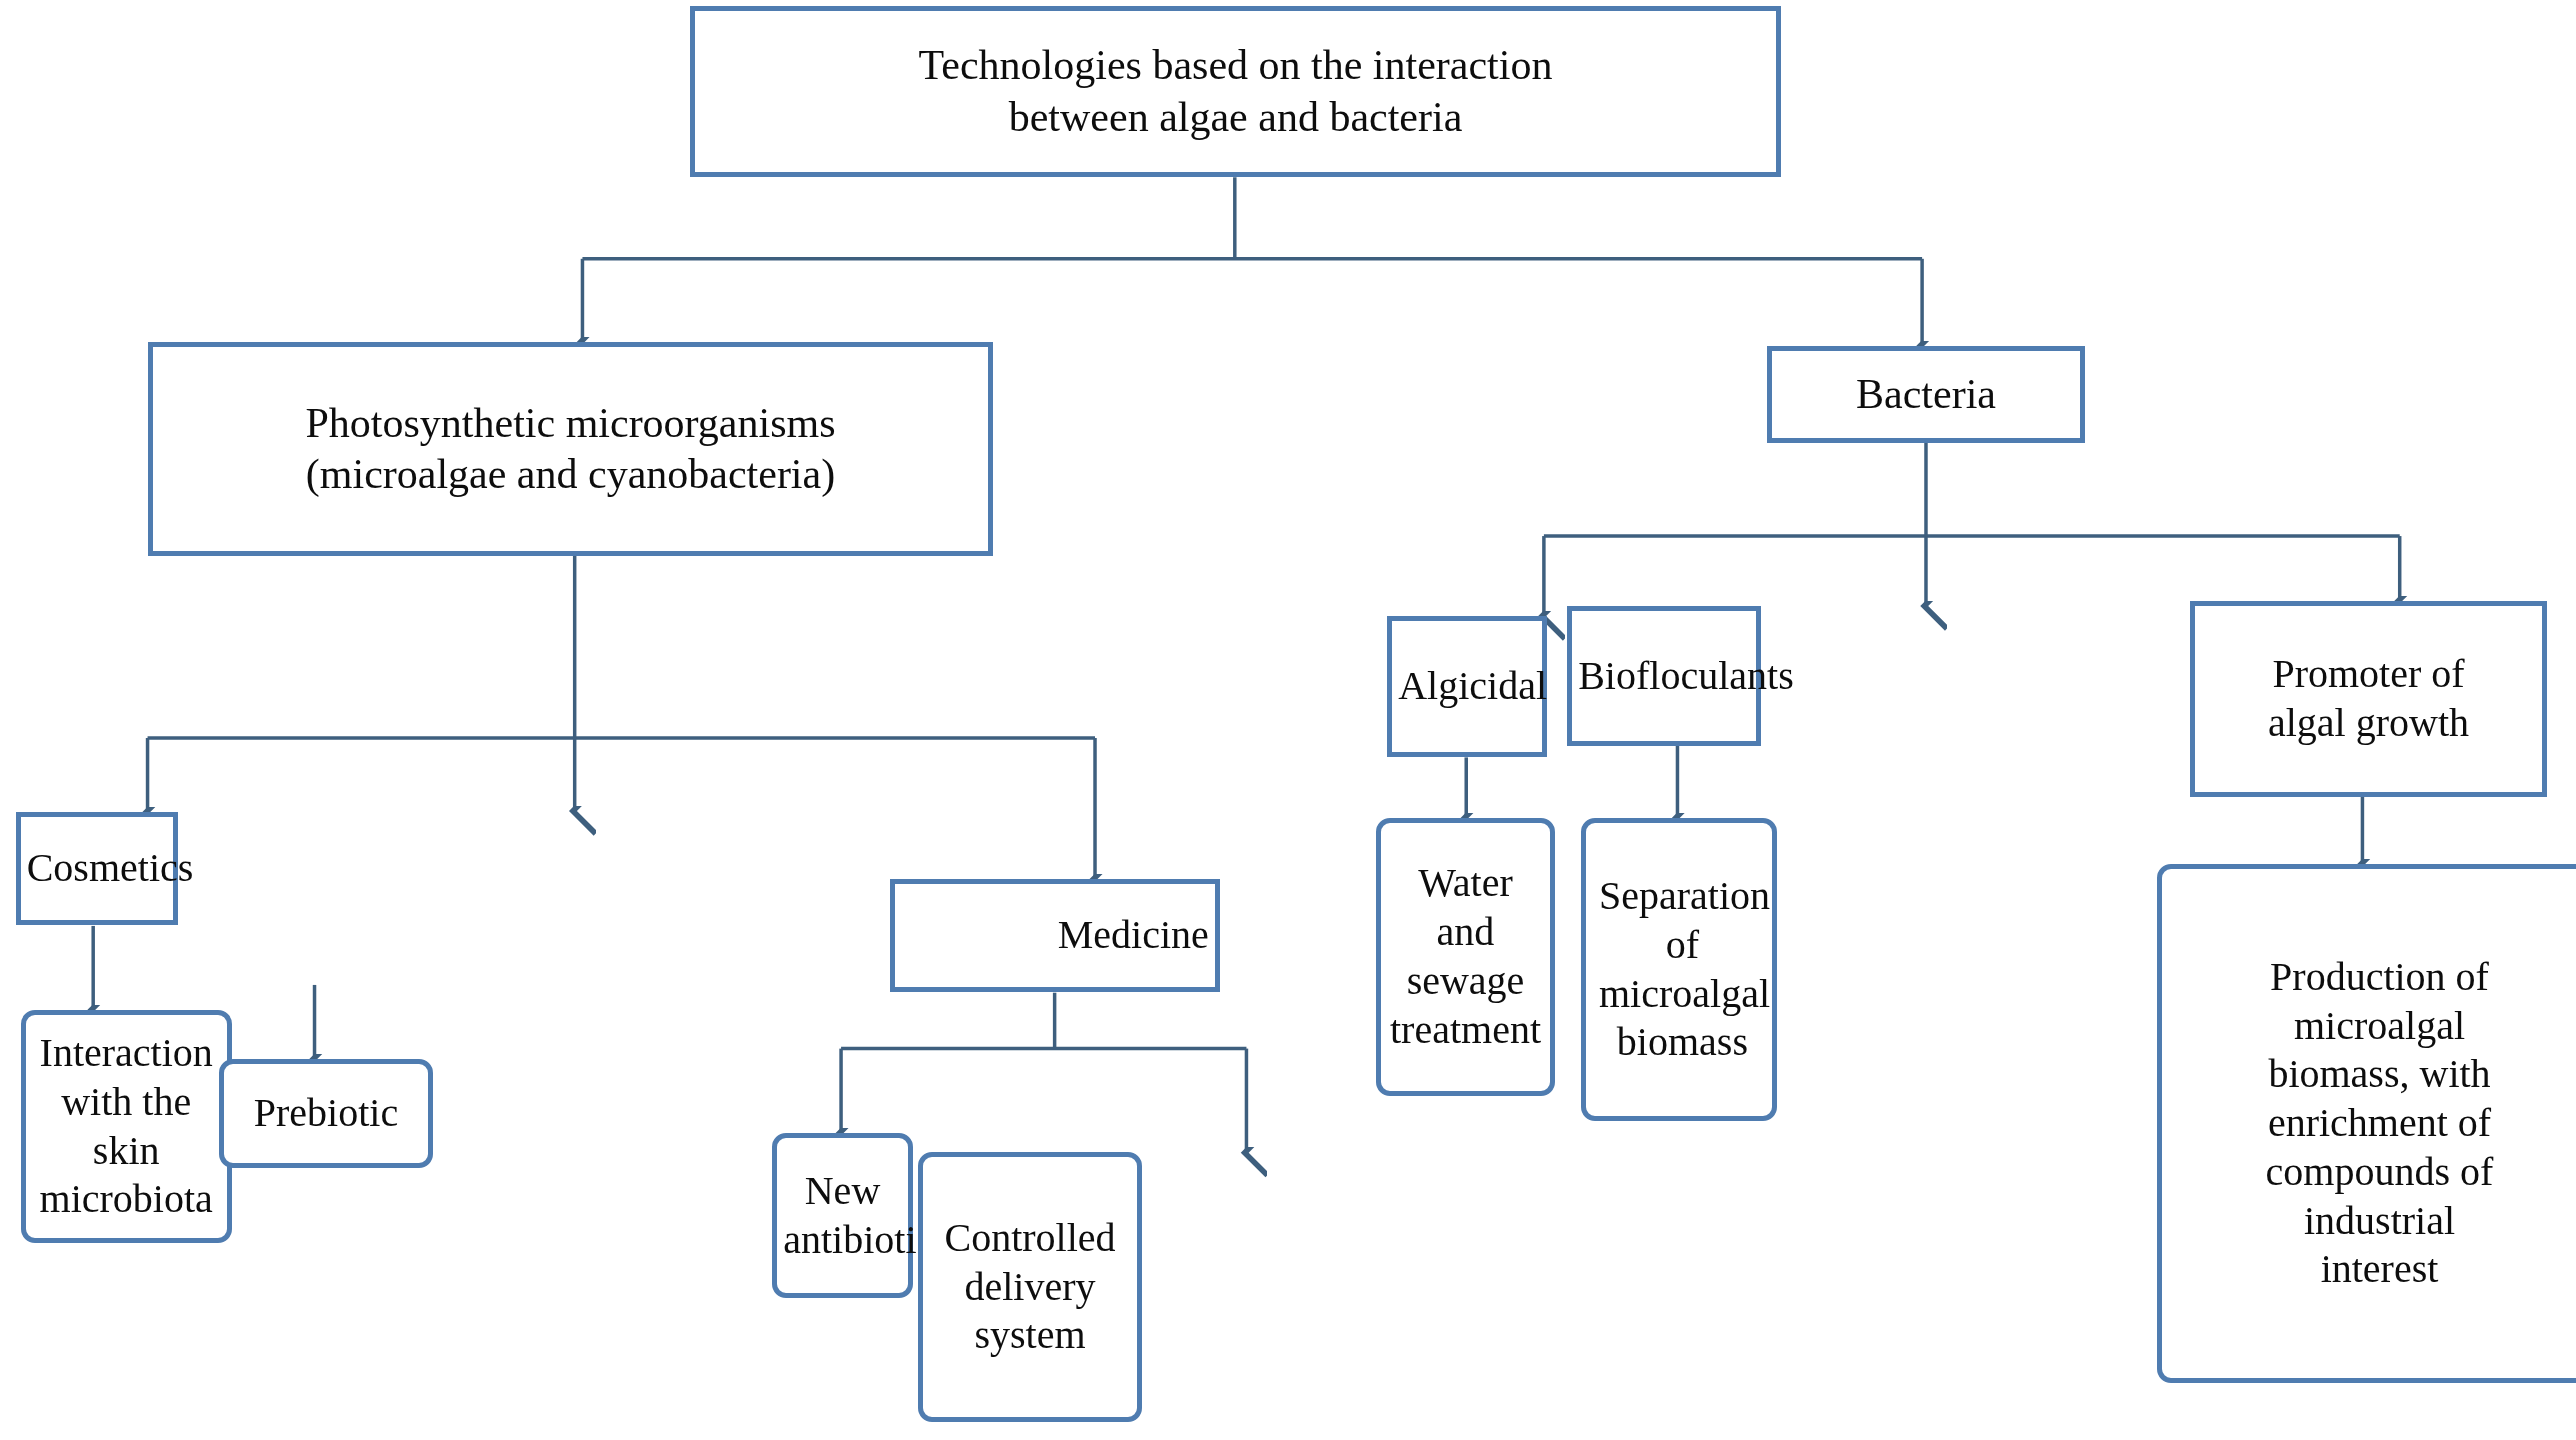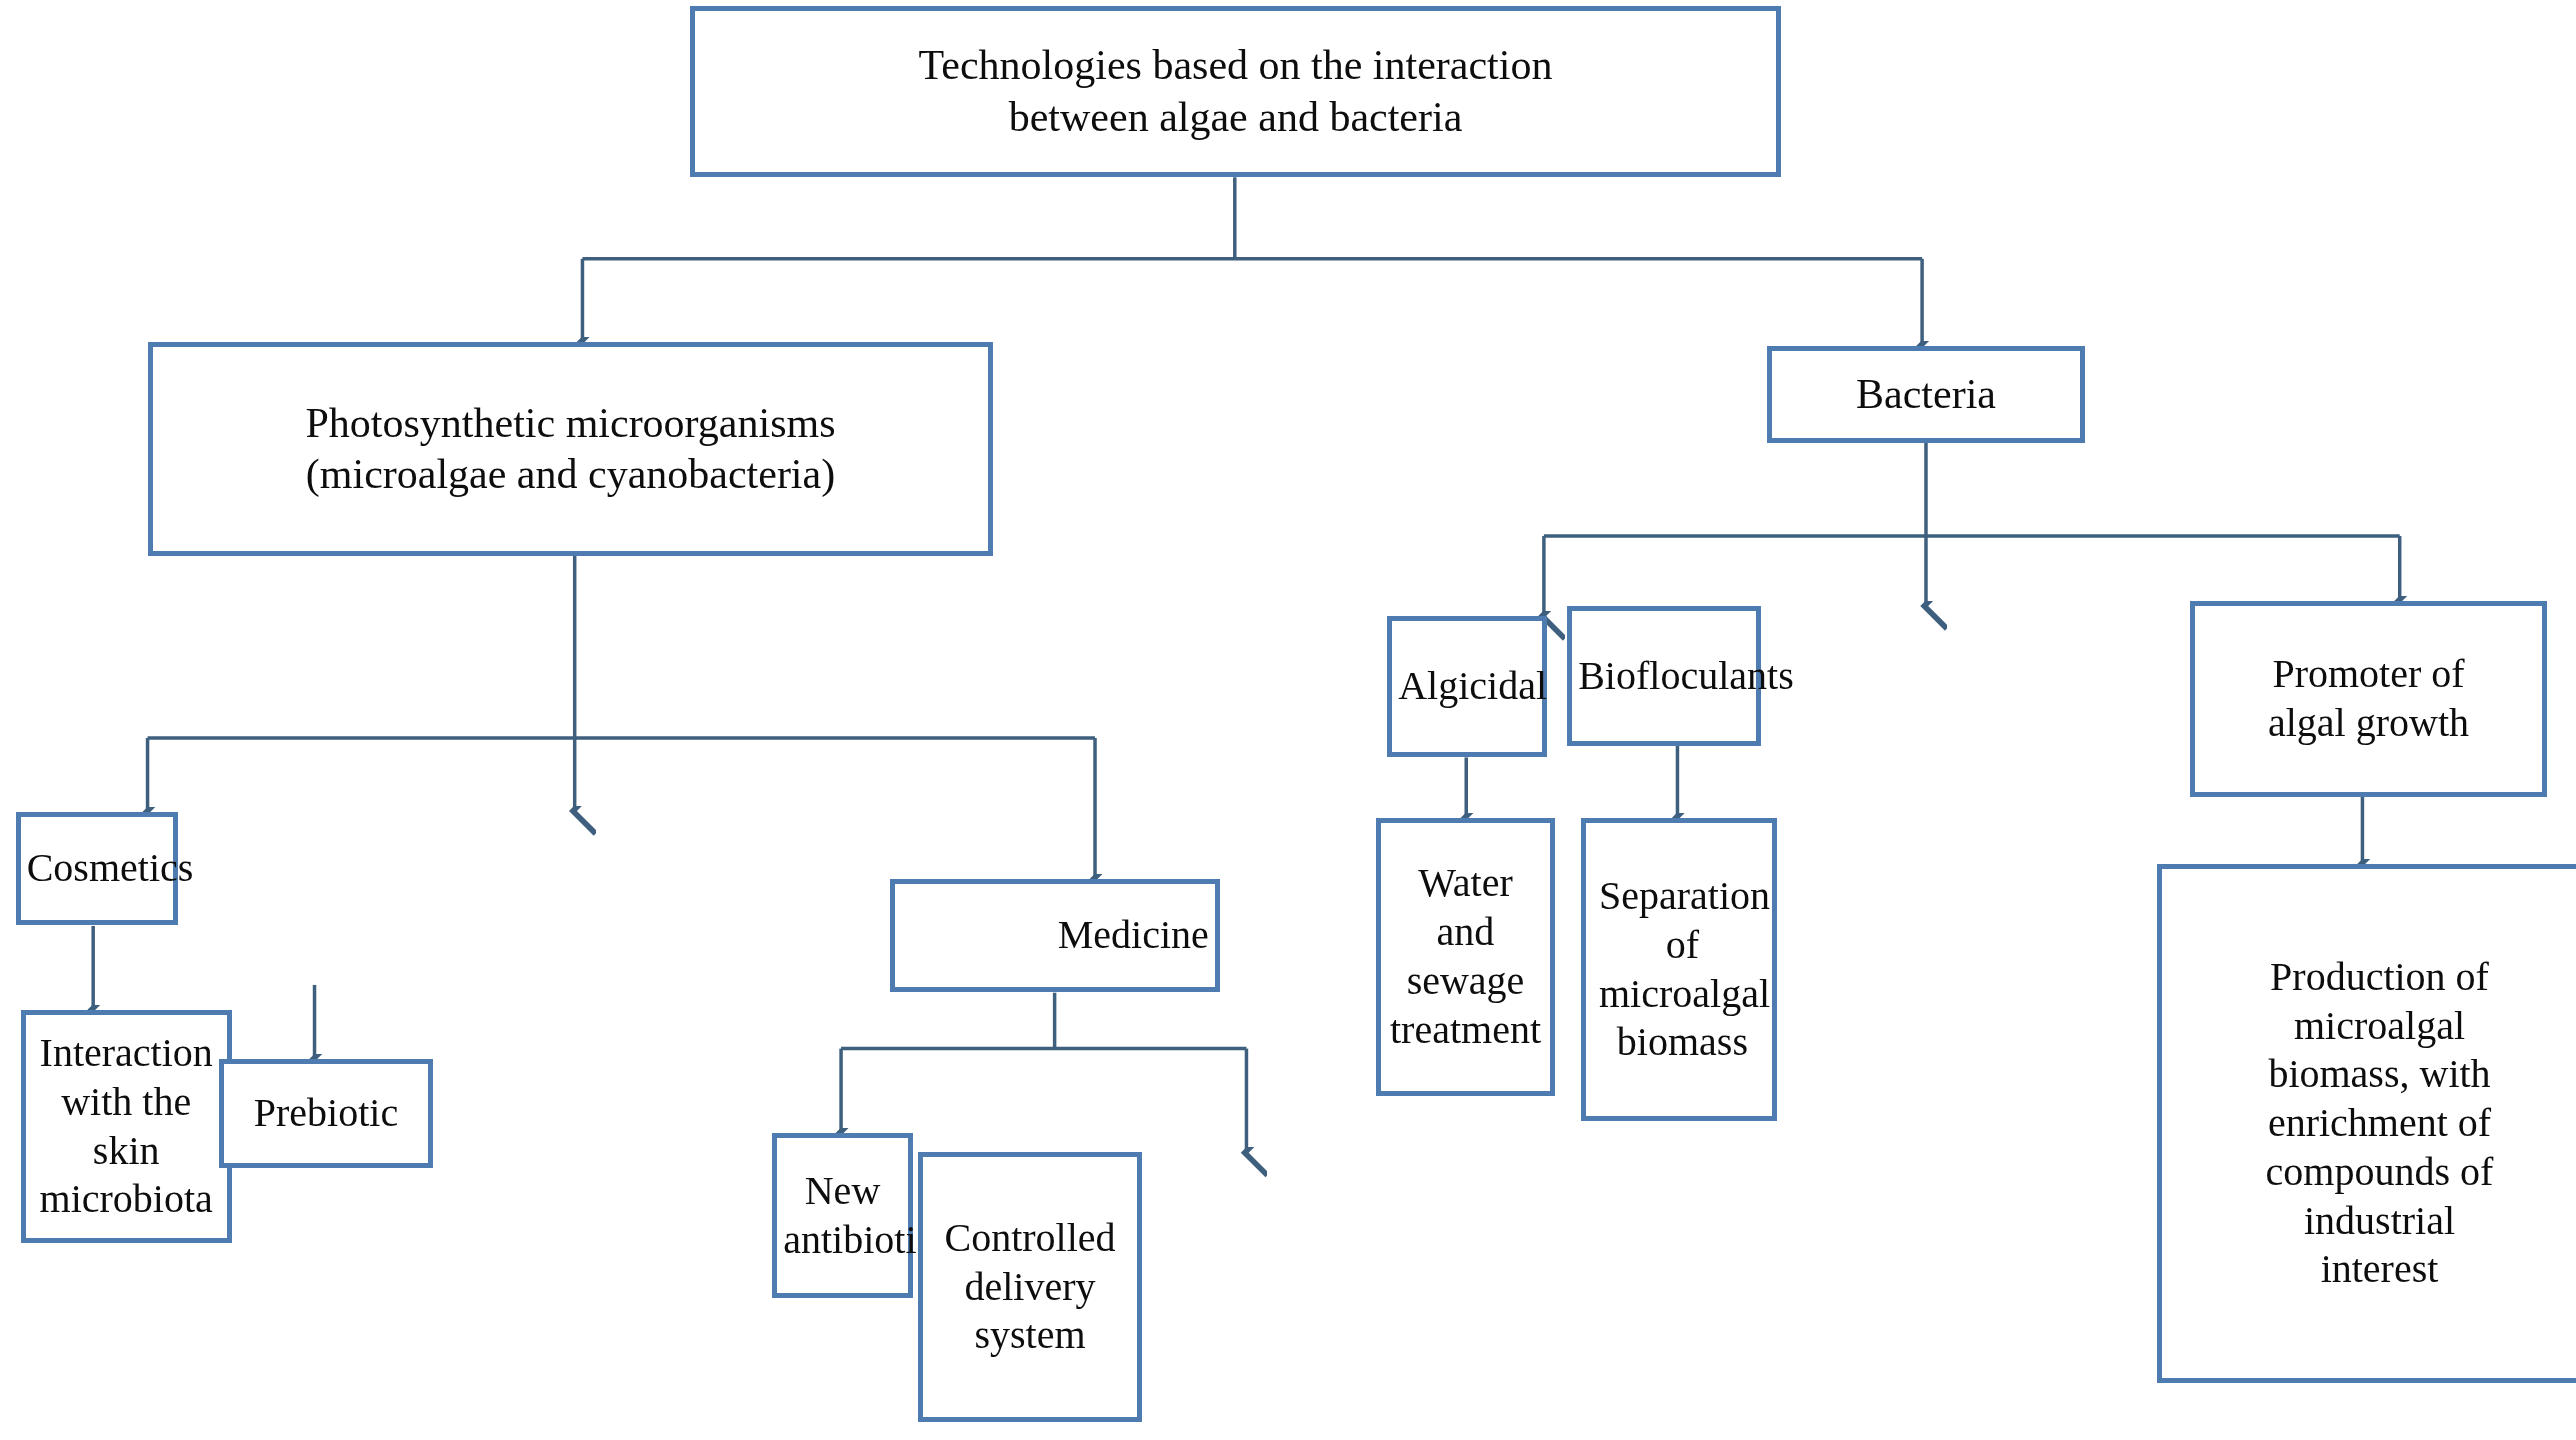--- a/index.html
+++ b/index.html
@@ -39,21 +39,21 @@
     z-index: 2;
   }
   .node span {
     display: block;
     width: 100%;
     white-space: pre-line;
   }
   .fs-root   { font-size: 42px; }
   .fs-l2     { font-size: 42px; }
   .fs-l3     { font-size: 40px; }
-  .fs-leaf   { font-size: 40px; }
+  .fs-leaf   { font-size: 40px; border-radius: 14px; }
 </style>
 </head>
 <body>
 
 <div id="canvas">
 
   <svg id="edges" viewBox="0 0 3317 1855" width="2576" height="1441" xmlns="http://www.w3.org/2000/svg">
     <defs>
       <marker id="arrowhead" markerWidth="16" markerHeight="16" refX="1.5" refY="6" orient="auto" markerUnits="strokeWidth">
         <path d="M -5 0 L 1.5 6.5 L 8 0" fill="none" stroke="#3E5F7E" stroke-width="1.6"></path>

